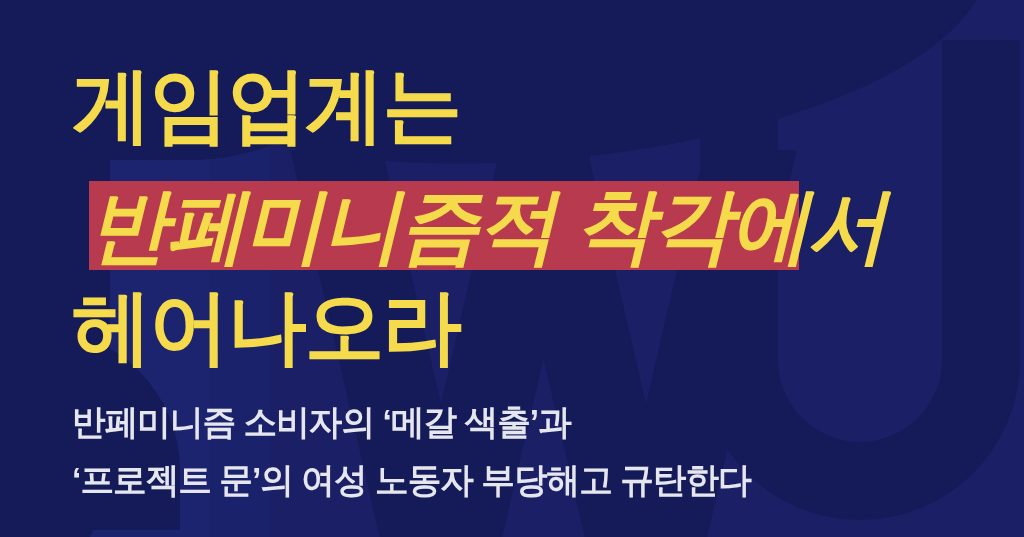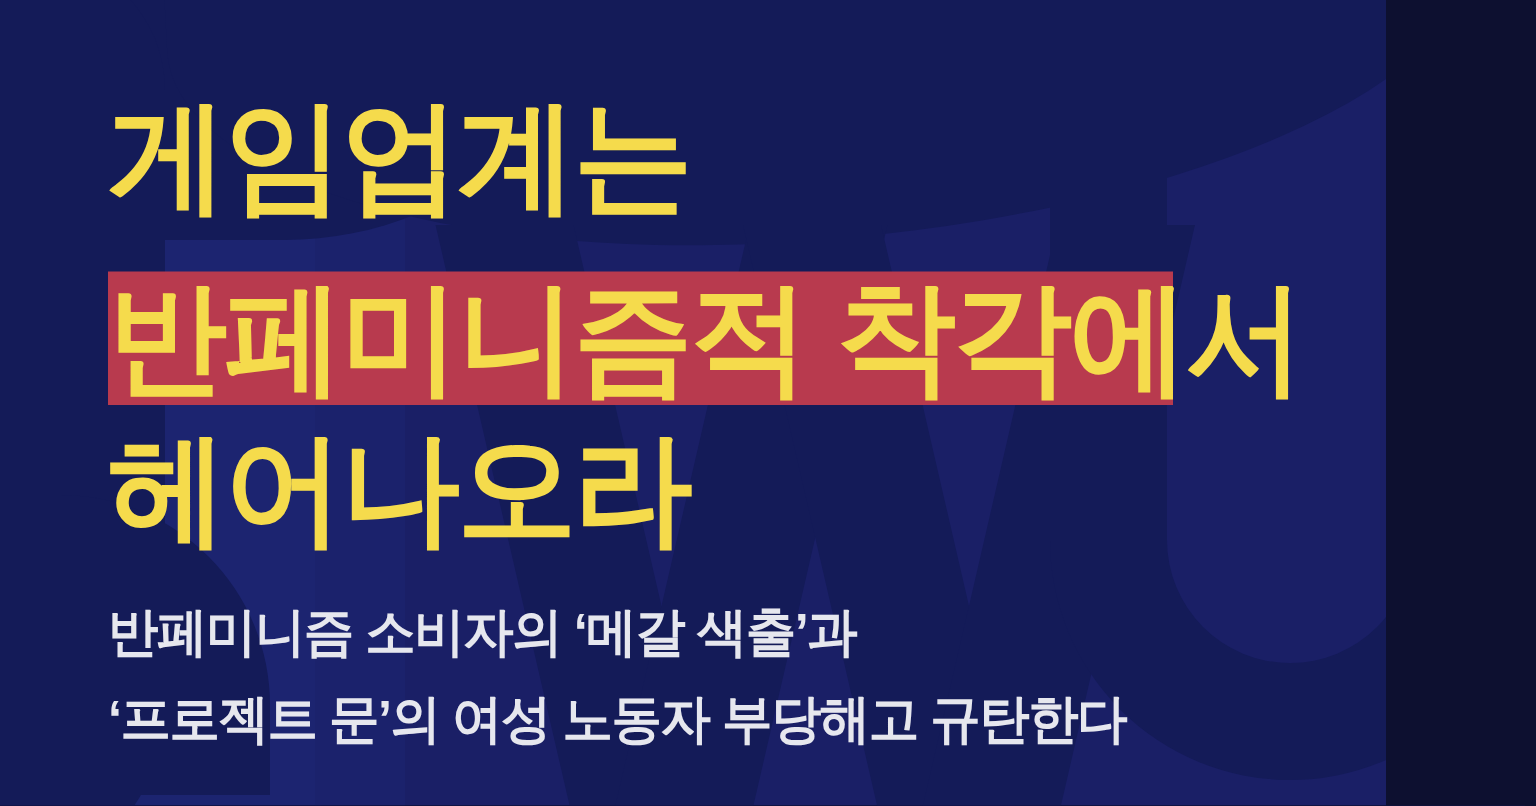--- a/index.html
+++ b/index.html
@@ -1,18 +1,18 @@
 <!DOCTYPE html>
 <html><head>
 <meta charset="utf-8">
 <style>
   html,body{margin:0;padding:0;background:#0d1030;}
   #poster{
     position:relative;
-    width:924px;height:537px;
+    width:1024px;height:537px;
     overflow:hidden;
     background:#1a1f66;
     font-family:"Liberation Sans","DejaVu Sans",sans-serif;
     -webkit-font-smoothing:antialiased;
   }
 
   
   #bg-watermark{
     position:absolute;inset:0;
     overflow:hidden;
@@ -82,21 +82,21 @@
     color:#f5db4c;
     font-weight:700;
     font-size:82px;
     line-height:1;
     letter-spacing:-2px;
     white-space:nowrap;
     transform:scaleX(0.97);
     transform-origin:left center;
   }
   #line1{top:64px;}
-  #line2-wrap{position:absolute;left:0;top:181px;}
+  #line2-wrap{position:absolute;left:17px;top:181px;font-style:italic;}
   #line3{top:286px;}
 
   
   .hl-bar{
     position:absolute;
     left:72px;top:0;
     width:710px;height:89px;
     background:#b83a4e;
     z-index:1;
   }

